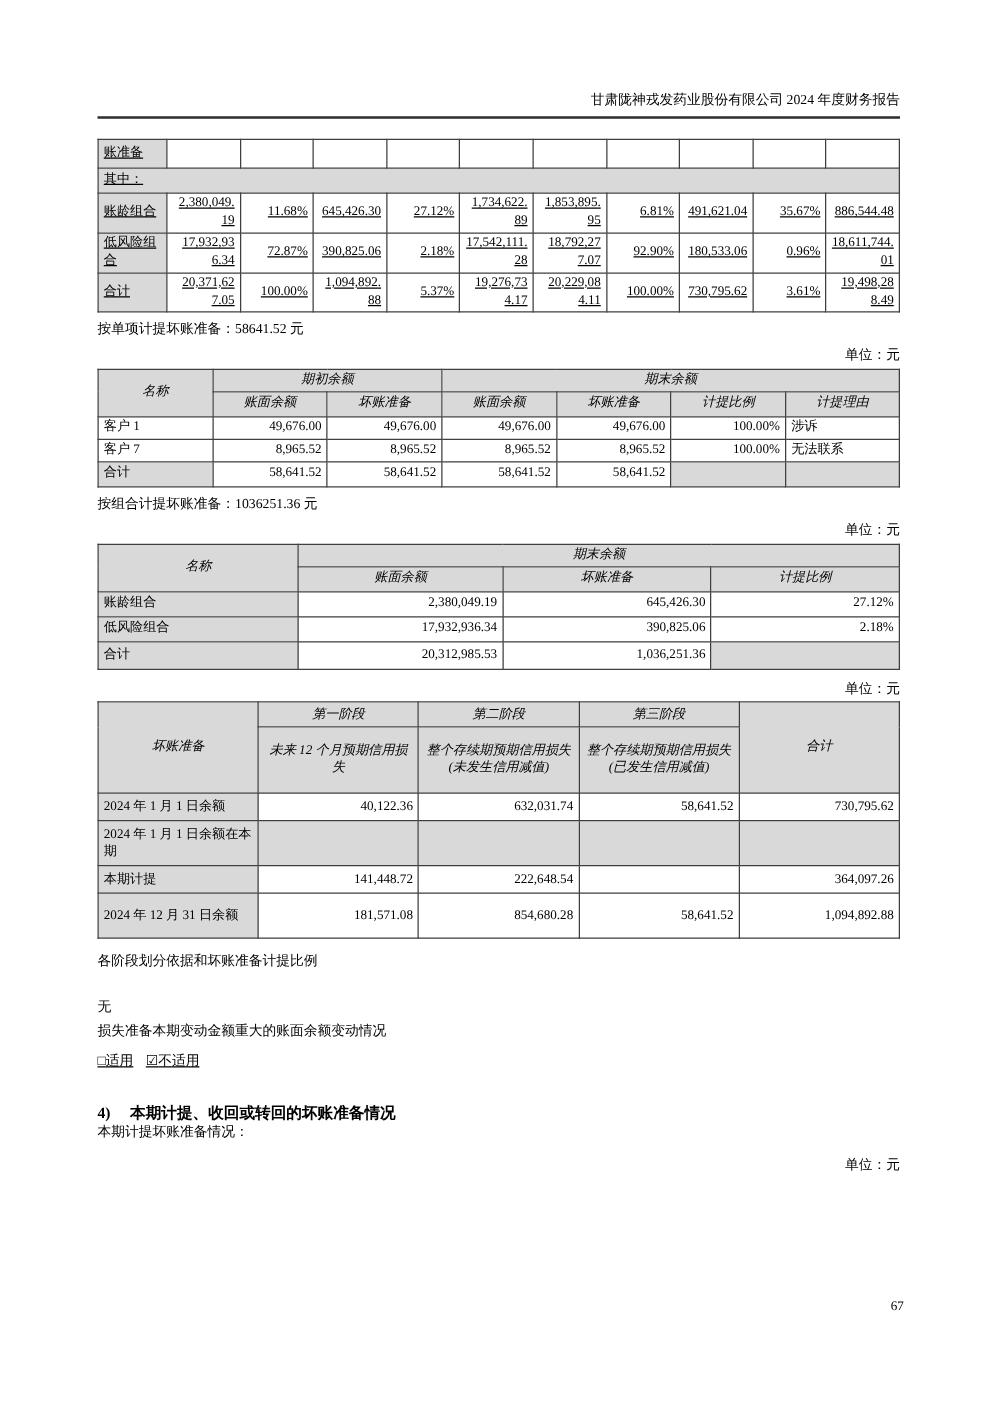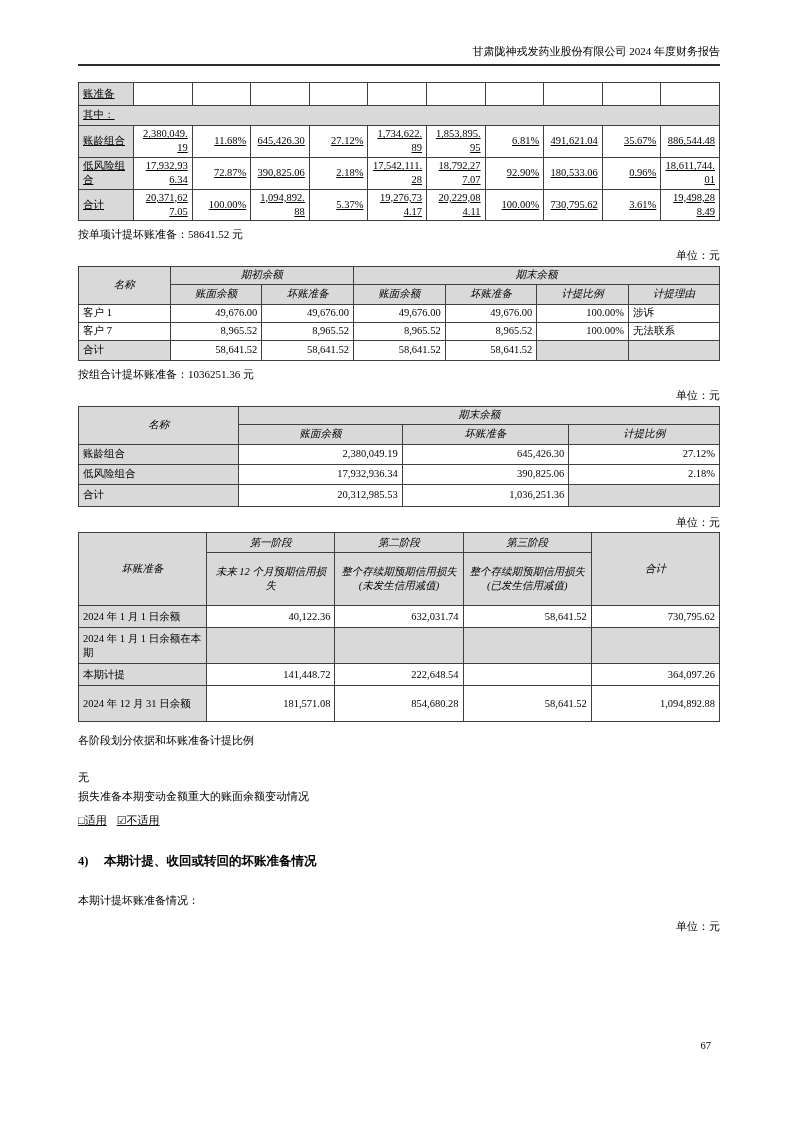--- a/index.html
+++ b/index.html
@@ -2,21 +2,21 @@
 <html><head>
 <meta charset="utf-8">
 <style>
   html,body{margin:0;padding:0;}
   body{
     width:793px;height:1122px;background:#ffffff;position:relative;
     font-family:"Liberation Serif","DejaVu Serif",serif;color:#000;
     font-size:11px;line-height:1.35;
   }
   .content{padding:0 73px 0 78px;}
-  .doc-header{padding-top:44px;text-align:right;font-size:11px;border-bottom:2px solid #2e2e2e;padding-bottom:5px;}
+  .doc-header{padding-top:73px;text-align:right;font-size:11px;border-bottom:2px solid #2e2e2e;padding-bottom:5px;}
   table{border-collapse:collapse;width:100%;table-layout:fixed;font-size:10.5px;}
   td{border:1px solid #3f3f3f;padding:1px 4px;vertical-align:middle;overflow:hidden;}
   .grey{background:#d9d9d9;}
   .lbl{text-align:left;}
   .num{text-align:right;}
   .ctr{text-align:center;font-style:italic;}
   .brk{word-break:break-all;}
   .rh24{height:23px}.rh22{height:20px}.rh34{height:32px}.rh32{height:30px}
   .rh19{height:18px}.rh21{height:20px}.rh23{height:22px}
   .rh54{height:53px}.rh37{height:36px}
@@ -25,22 +25,22 @@
   .t1{margin-top:16px;text-decoration:underline;}
   .t2{margin-top:1px;}
   .t3{margin-top:1px;}
   .t4{margin-top:1px;}
   .gap-lg{margin-top:26px;}
   .gap-xl{margin-top:22px;}
   .checkline{margin-top:9px;}
   .checkline .cb{margin-right:10px;text-decoration:underline;}
   .sec-heading{margin-top:25px;font-weight:bold;font-size:12.5px;}
   .sec-heading .sec-num{display:inline-block;width:26px;}
-  .after-heading{margin-top:23px;}
-  .page-num{position:absolute;top:1039px;right:82px;font-size:10.5px;}
+  .after-heading{}
+  .page-num{position:absolute;top:1039px;right:70px;font-size:10.5px;}
 </style>
 </head>
 <body>
 
 <div class="content">
 
   <div class="doc-header">甘肃陇神戎发药业股份有限公司 2024 年度财务报告</div>
 
   <table class="t1">
     <colgroup>

